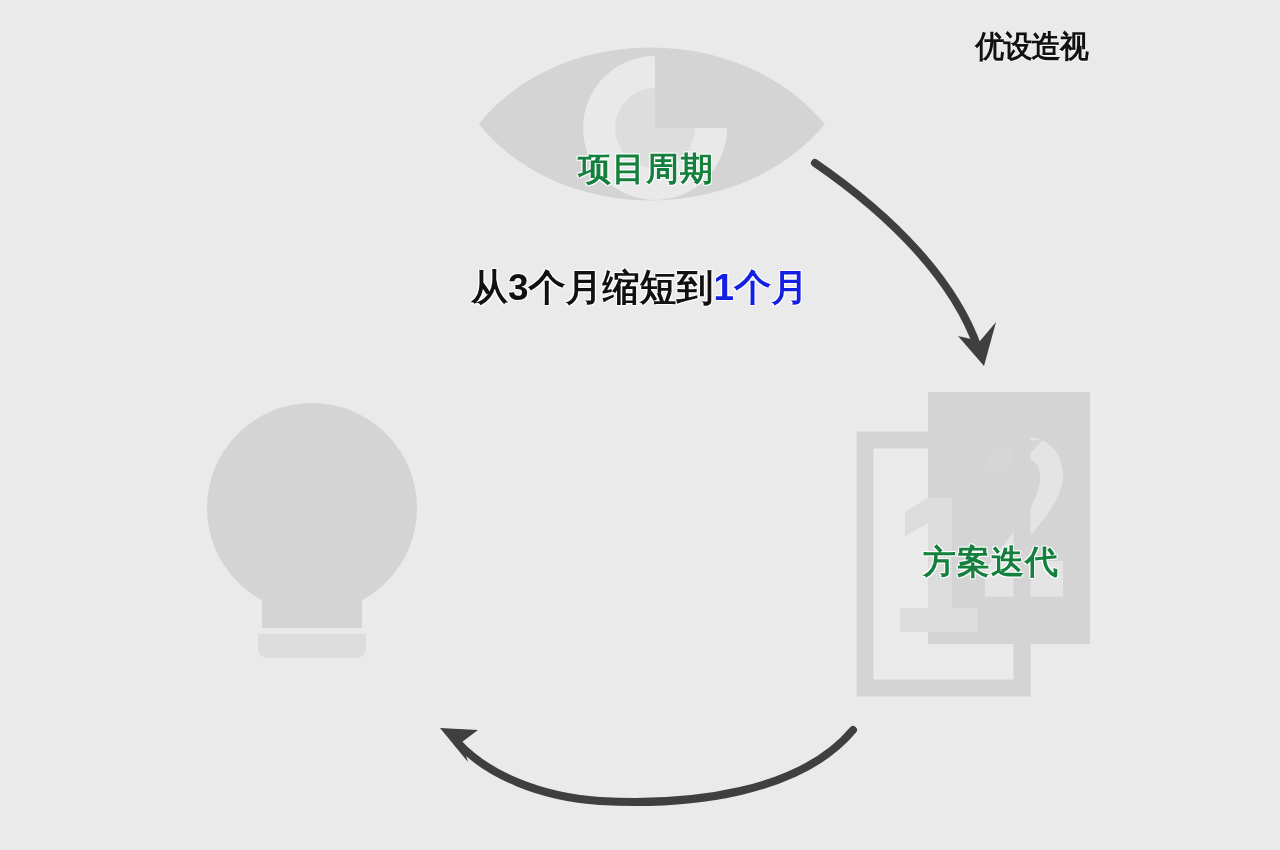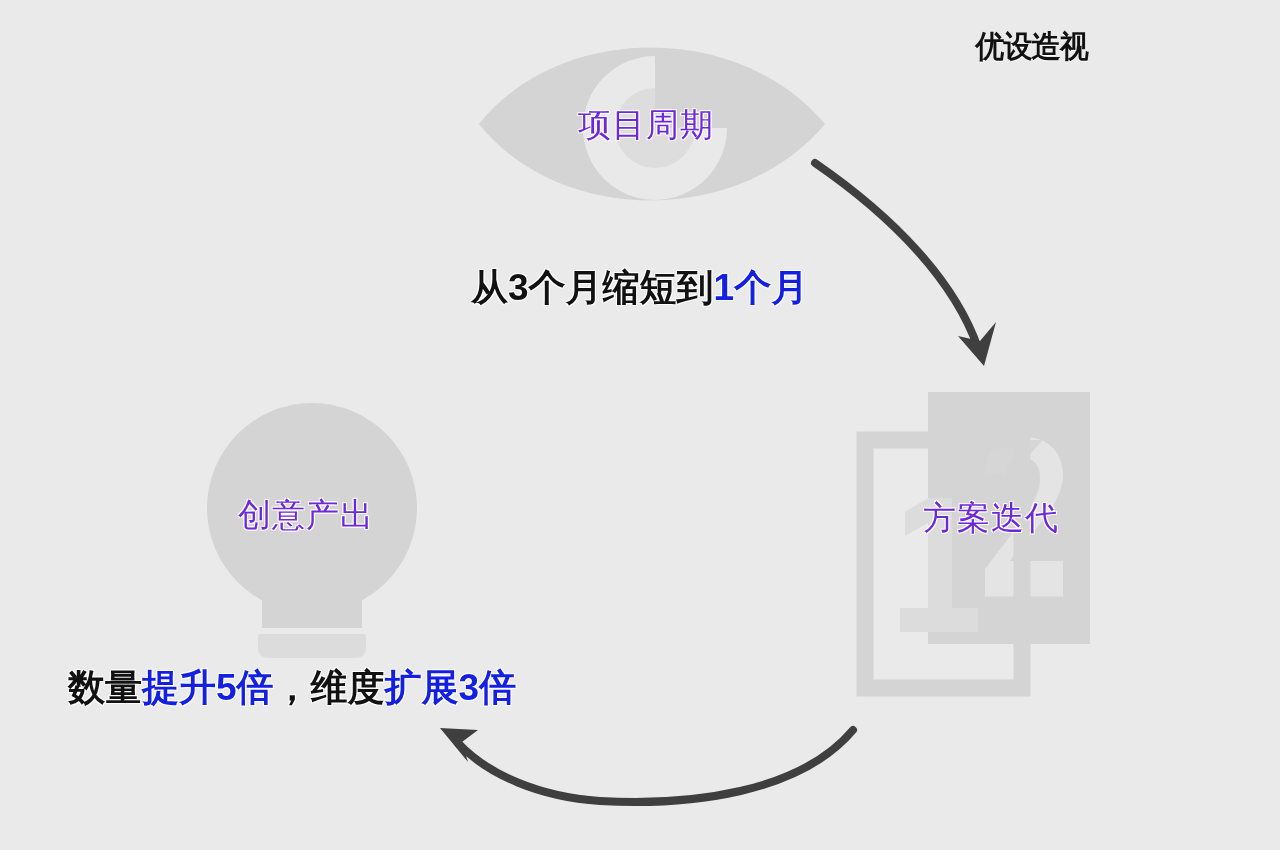--- a/index.html
+++ b/index.html
@@ -31,29 +31,30 @@
   #art {
     position:absolute;
     left:0; top:0;
     width:1280px; height:850px;
     pointer-events:none;
   }
   
   .node-label {
     position:absolute;
     font-size:33px;
-    font-weight:400;
-    color:#6d28d9;
+    font-weight:700;
+    color:#15803d;
     white-space:nowrap;
     letter-spacing:1px;
     text-shadow:
       1px 1px 0 rgba(255,255,255,0.95),
      -1px 1px 0 rgba(255,255,255,0.95),
       1px -1px 0 rgba(255,255,255,0.95),
      -1px -1px 0 rgba(255,255,255,0.95);
+    margin-top: 44px;
   }
   #label-cycle   { left:578px; top:103px; }
   #label-iterate { left:923px; top:496px; }
   #label-output  { left:238px; top:493px; }
 
   
   .caption {
     position:absolute;
     font-size:37px;
     font-weight:bold;
@@ -124,20 +125,18 @@
     <g>
       <path d="M 853 730 C 800 793, 690 806, 600 801 C 540 797, 488 775, 458 743" fill="none" stroke="#3f3f3f" stroke-width="8" stroke-linecap="round"></path>
       <path d="M 440 728 L 478 730 L 462 742 L 468 762 Z" fill="#3f3f3f"></path>
     </g>
   </svg>
 
   <div class="logo">优设造视</div>
 
   <div class="node-label" id="label-cycle">项目周期</div>
   <div class="node-label" id="label-iterate">方案迭代</div>
-  <div class="node-label" id="label-output">创意产出</div>
 
   <div class="caption" id="cap-top"><span>从3个月缩短到</span><span class="hl">1个月</span></div>
 
 
-  <div class="caption" id="cap-left"><span>数量</span><span class="hl">提升5倍</span><span>，</span><span>维度</span><span class="hl">扩展3倍</span></div>
 
 </div>
 
 </body></html>

